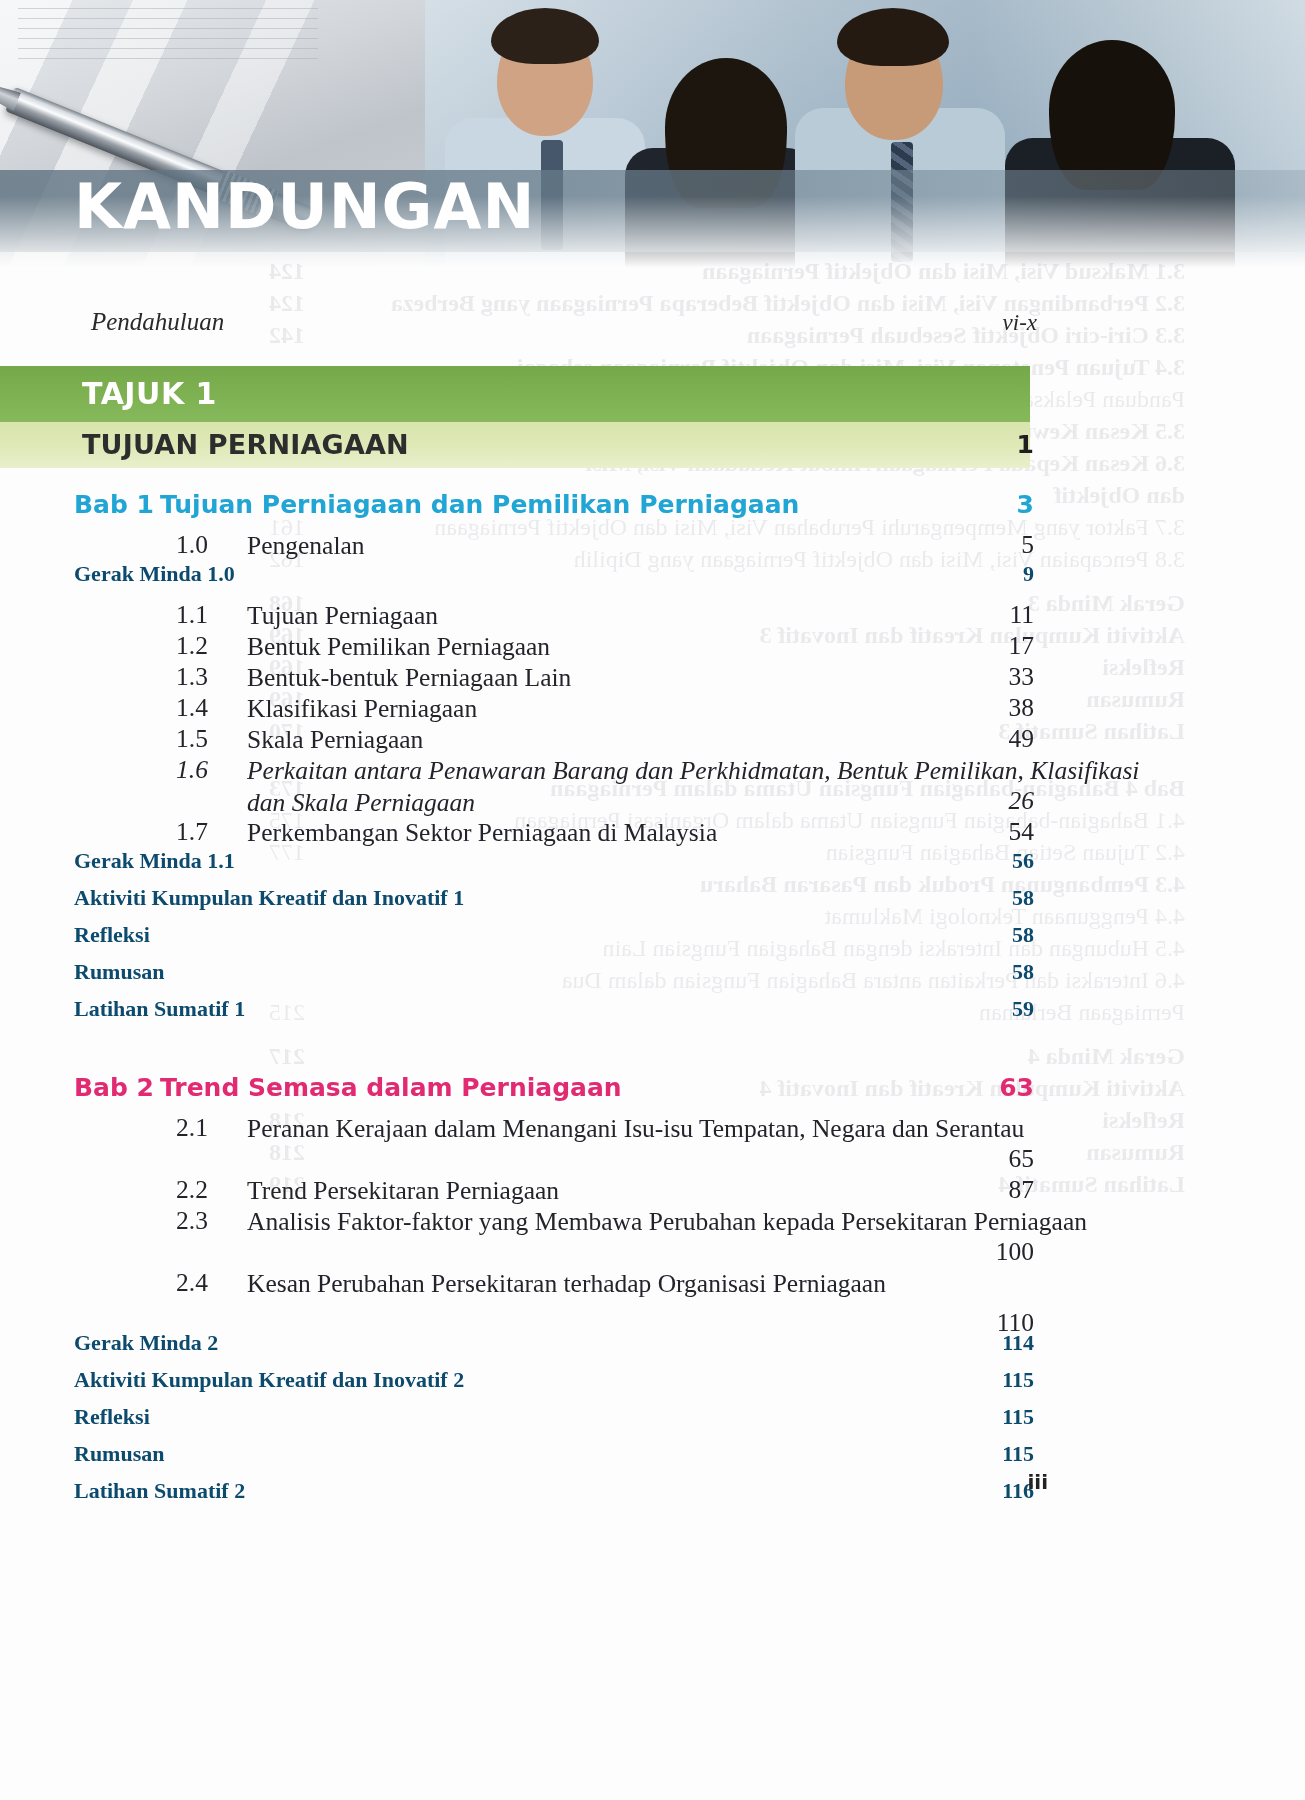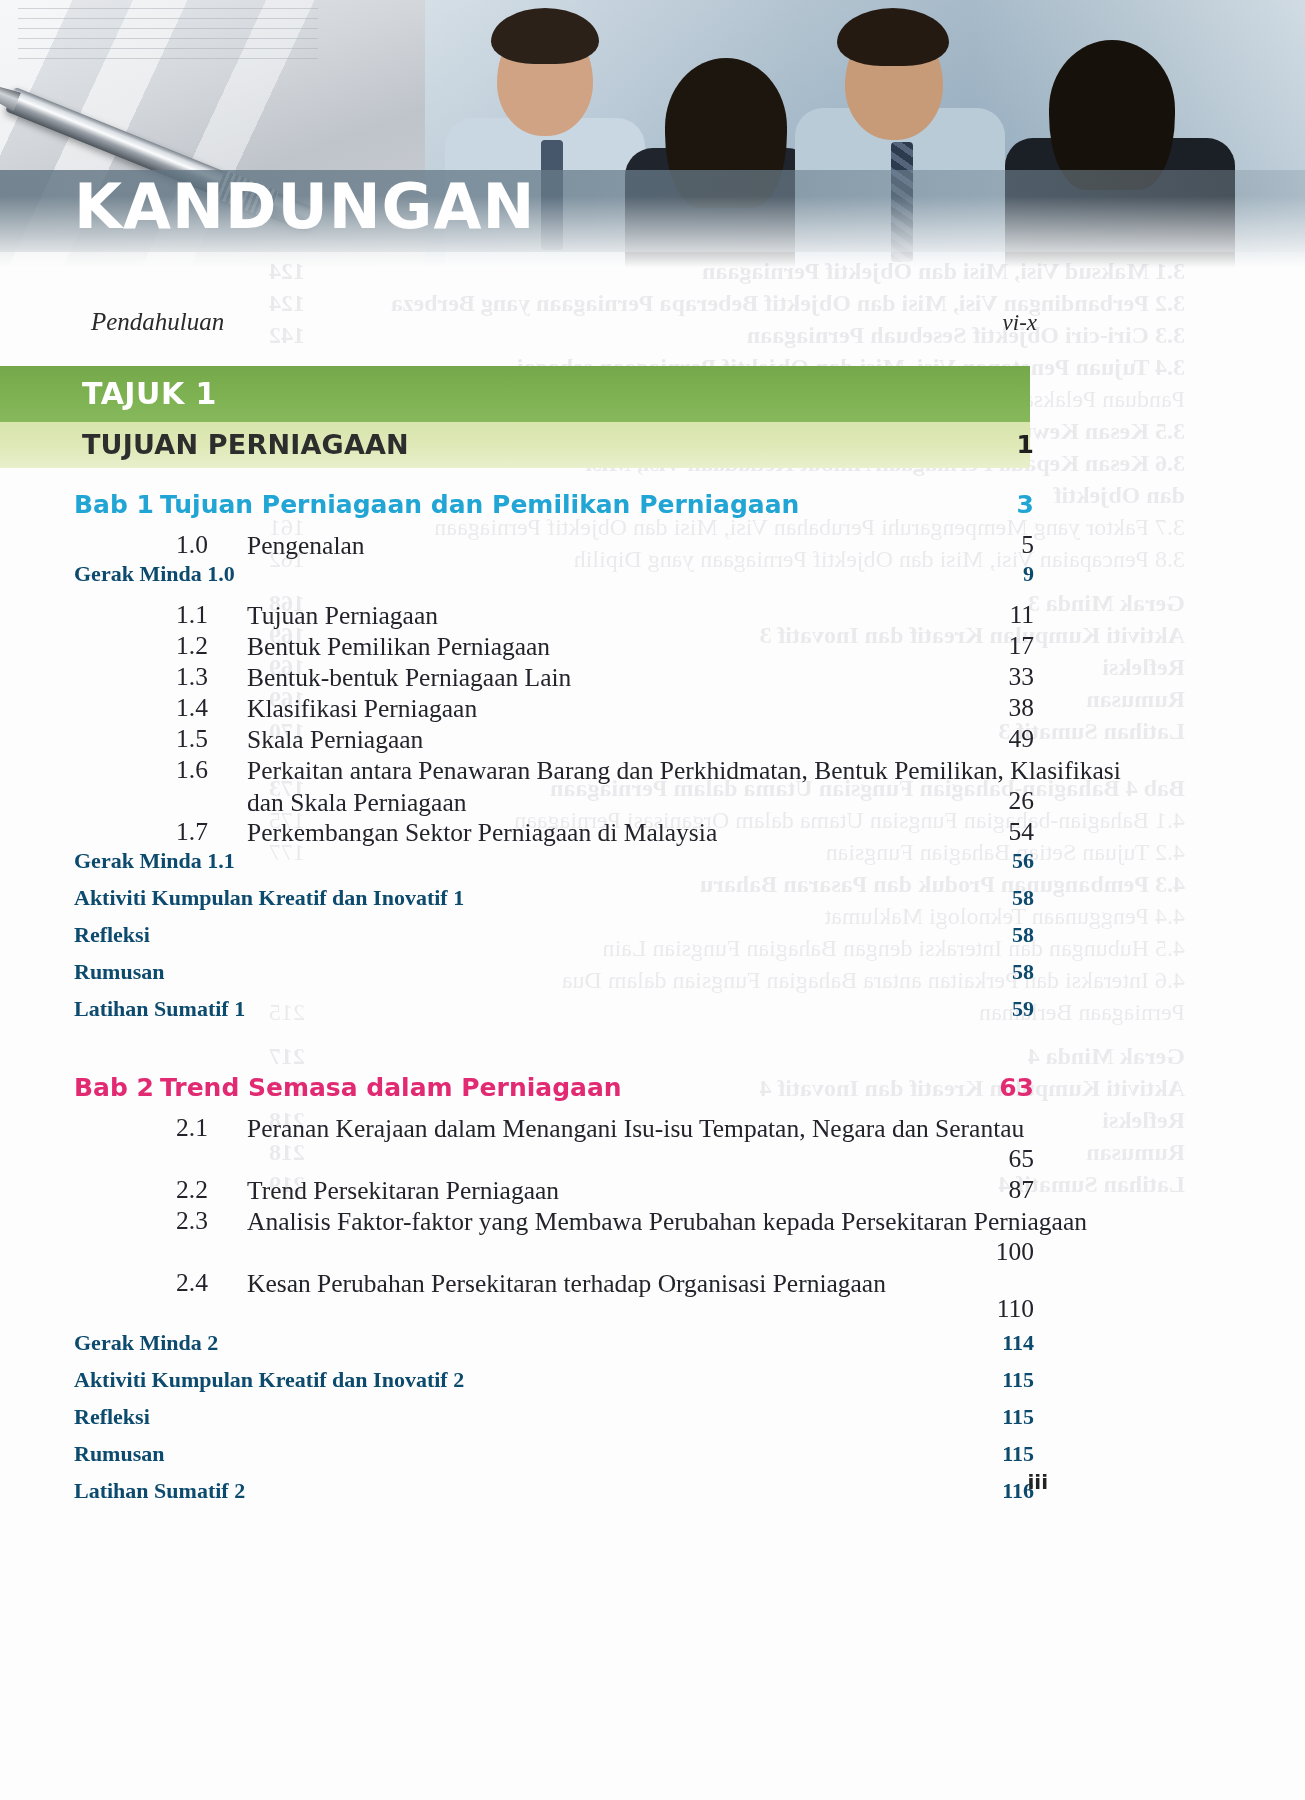--- a/index.html
+++ b/index.html
@@ -283,21 +283,21 @@
       <div class="item" style="height: 31px;">
         <span class="no">1.4</span>
         <span class="tx">Klasifikasi Perniagaan</span>
         <span class="pg">38</span>
       </div>
       <div class="item" style="height: 31px;">
         <span class="no">1.5</span>
         <span class="tx">Skala Perniagaan</span>
         <span class="pg">49</span>
       </div>
-      <div class="item" style="height: 62px;">
+      <div class="item" style="height: 62px; font-style: italic;">
         <span class="no">1.6</span>
         <span class="tx">Perkaitan antara Penawaran Barang dan Perkhidmatan, Bentuk Pemilikan, Klasifikasi dan Skala Perniagaan</span>
         <span class="pg" style="top: 31px;">26</span>
       </div>
       <div class="item" style="height: 31px;">
         <span class="no">1.7</span>
         <span class="tx">Perkembangan Sektor Perniagaan di Malaysia</span>
         <span class="pg">54</span>
       </div>
       <div class="sect" style="height: 31px; font-family: Liberation Serif, serif;">
@@ -342,21 +342,21 @@
         <span class="pg">87</span>
       </div>
       <div class="item" style="height: 62px;">
         <span class="no">2.3</span>
         <span class="tx">Analisis Faktor-faktor yang Membawa Perubahan kepada Persekitaran Perniagaan</span>
         <span class="pg" style="top: 31px;">100</span>
       </div>
       <div class="item" style="height: 62px; text-decoration: underline;">
         <span class="no">2.4</span>
         <span class="tx">Kesan Perubahan Persekitaran terhadap Organisasi Perniagaan</span>
-        <span class="pg" style="top: 26px;">110</span>
+        <span class="pg" style="top: 40px;">110</span>
       </div>
       <div class="sect" style="height: 31px;">
         <span class="tx">Gerak Minda 2</span>
         <span class="pg">114</span>
       </div>
       <div style="height: 6px;"></div>
       <div class="sect" style="height: 31px;">
         <span class="tx">Aktiviti Kumpulan Kreatif dan Inovatif 2</span>
         <span class="pg">115</span>
       </div>

